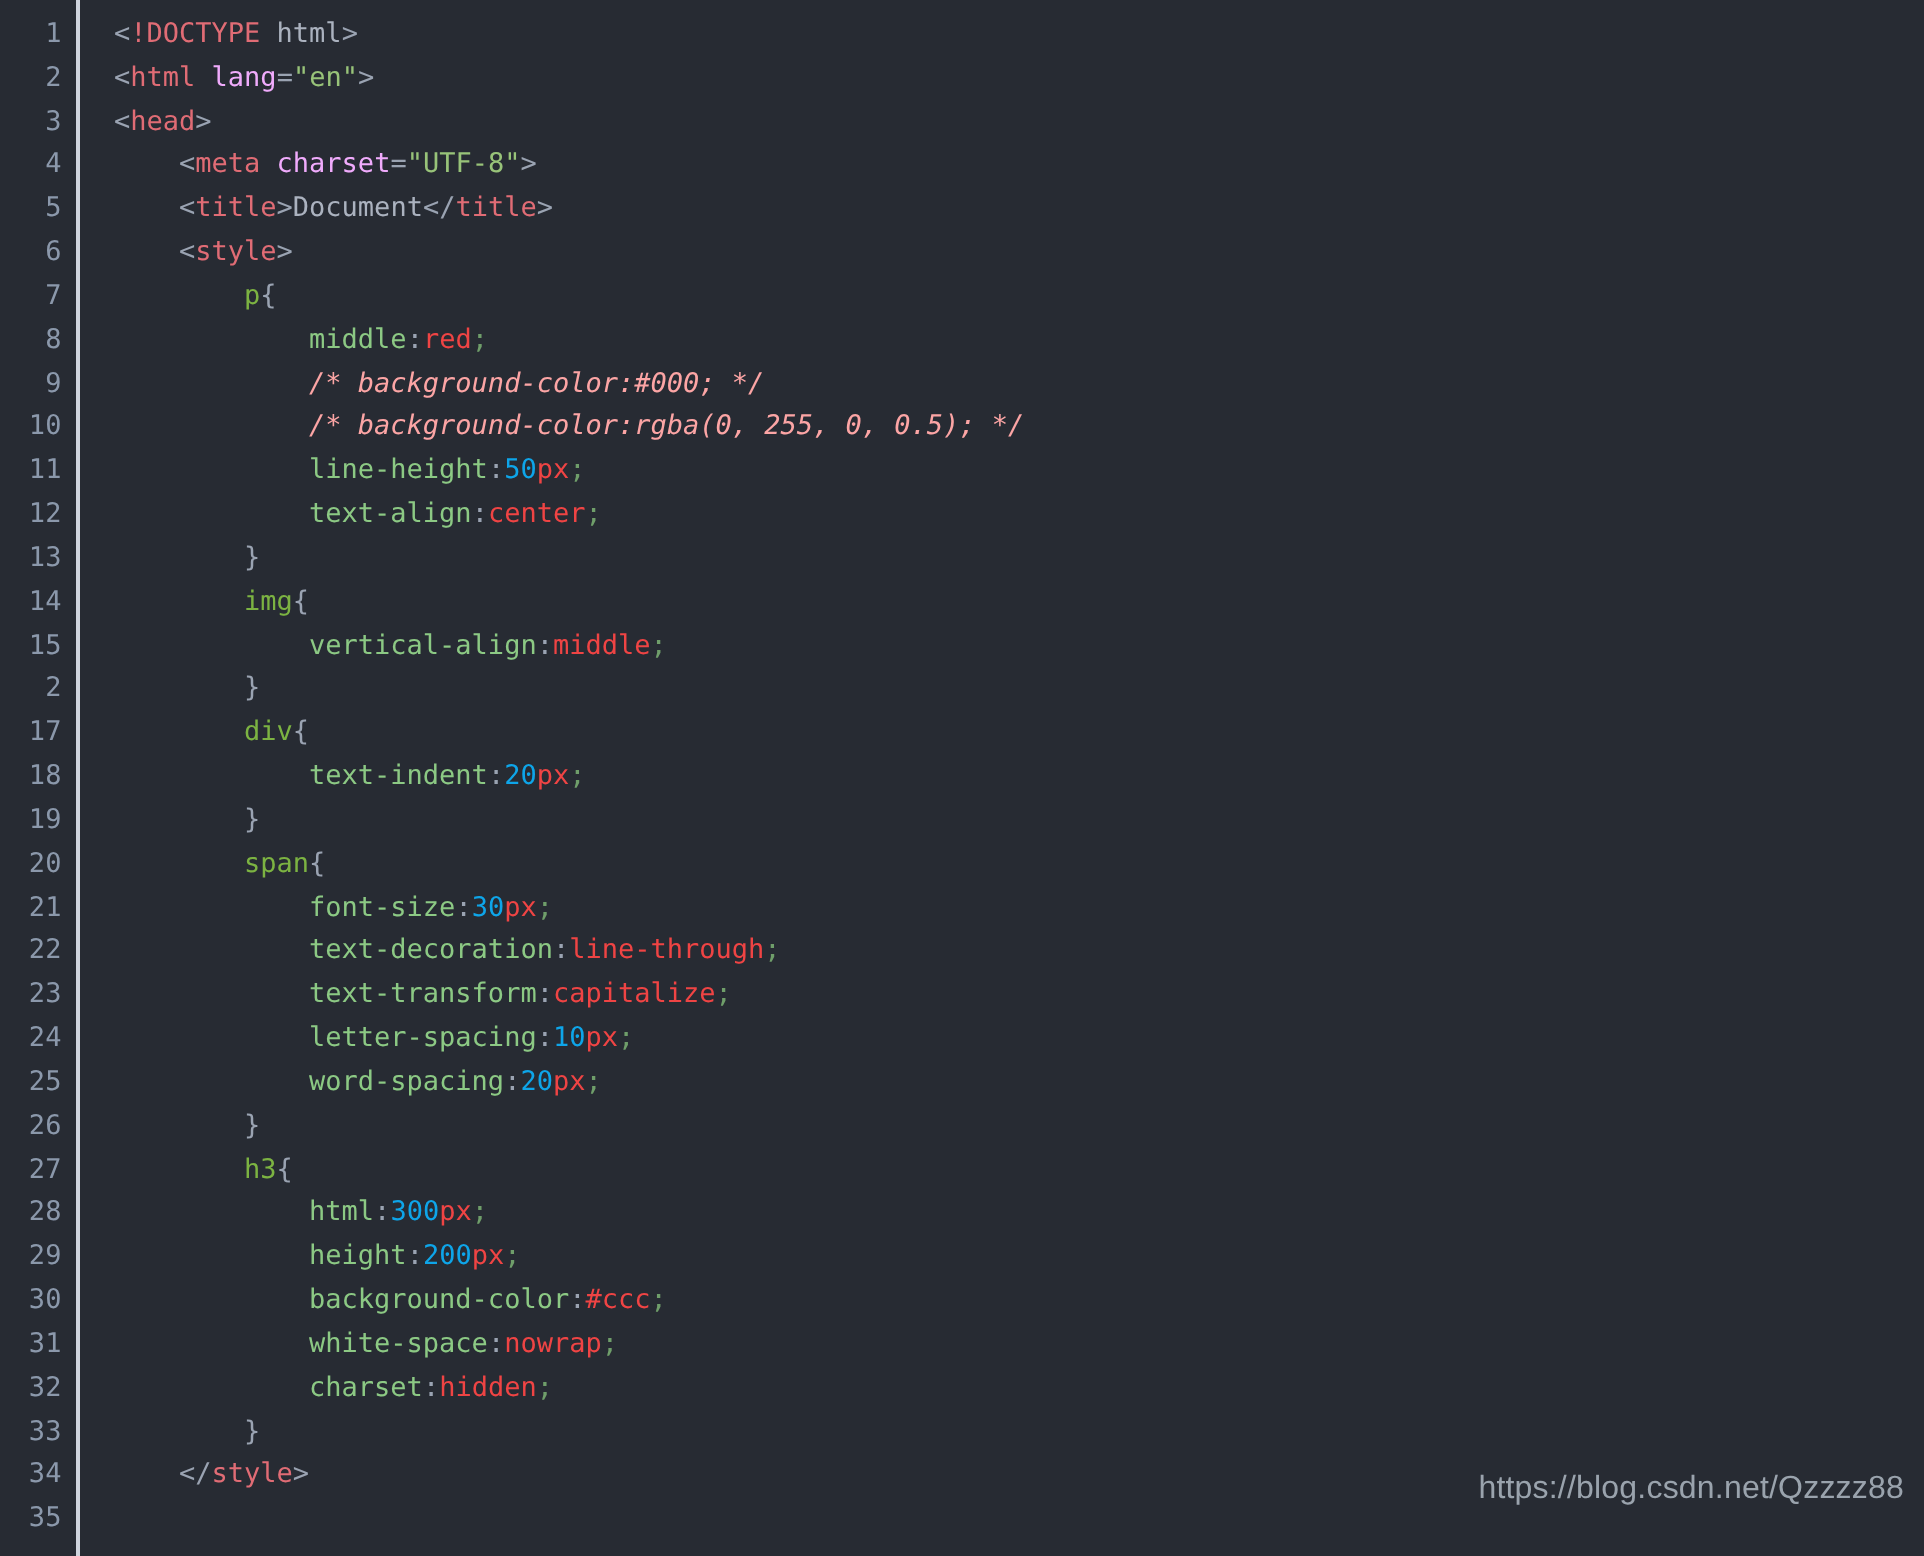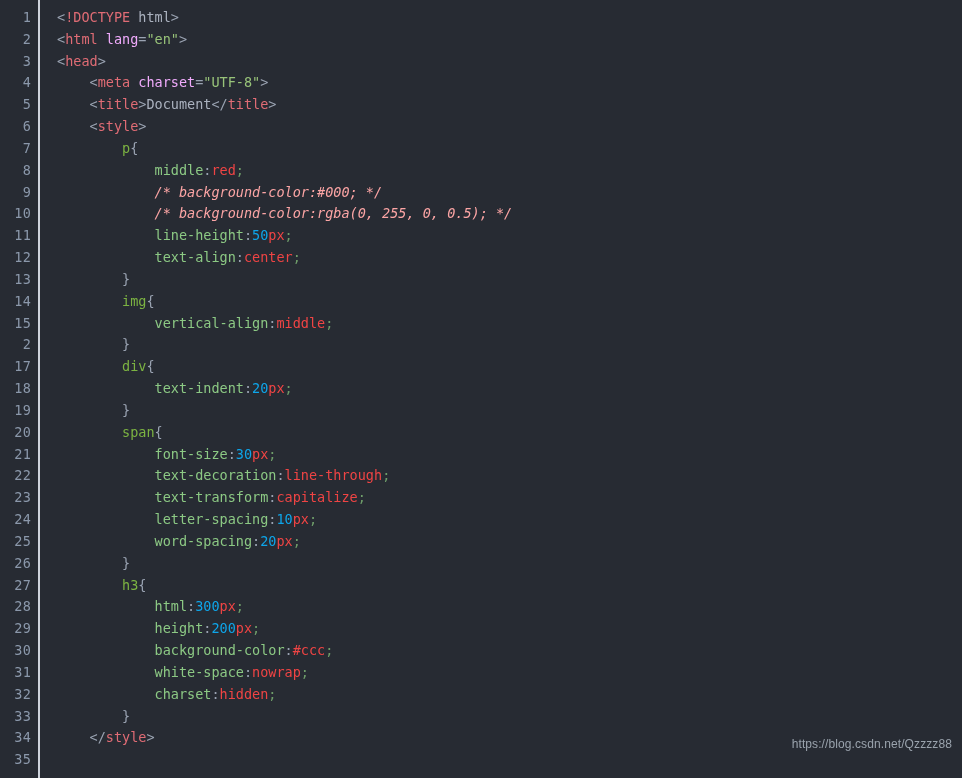--- a/index.html
+++ b/index.html
@@ -87,21 +87,21 @@
   .t-comment  { color: #fca5a5; font-style: italic; }
   .t-semi     { color: #6f9e6a; }            
 
   
   #watermark {
     position: absolute;
     right: 10px;
     bottom: 22px;
     color: #9aa3ad;
     font-family: "Liberation Sans", "DejaVu Sans", sans-serif;
-    font-size: 12px;
+    font-size: 16px;
     letter-spacing: 0.1px;
     white-space: nowrap;
   }
 </style>
 </head>
 <body>
 
 <div id="editor-root">
 
   <div id="gutter">

